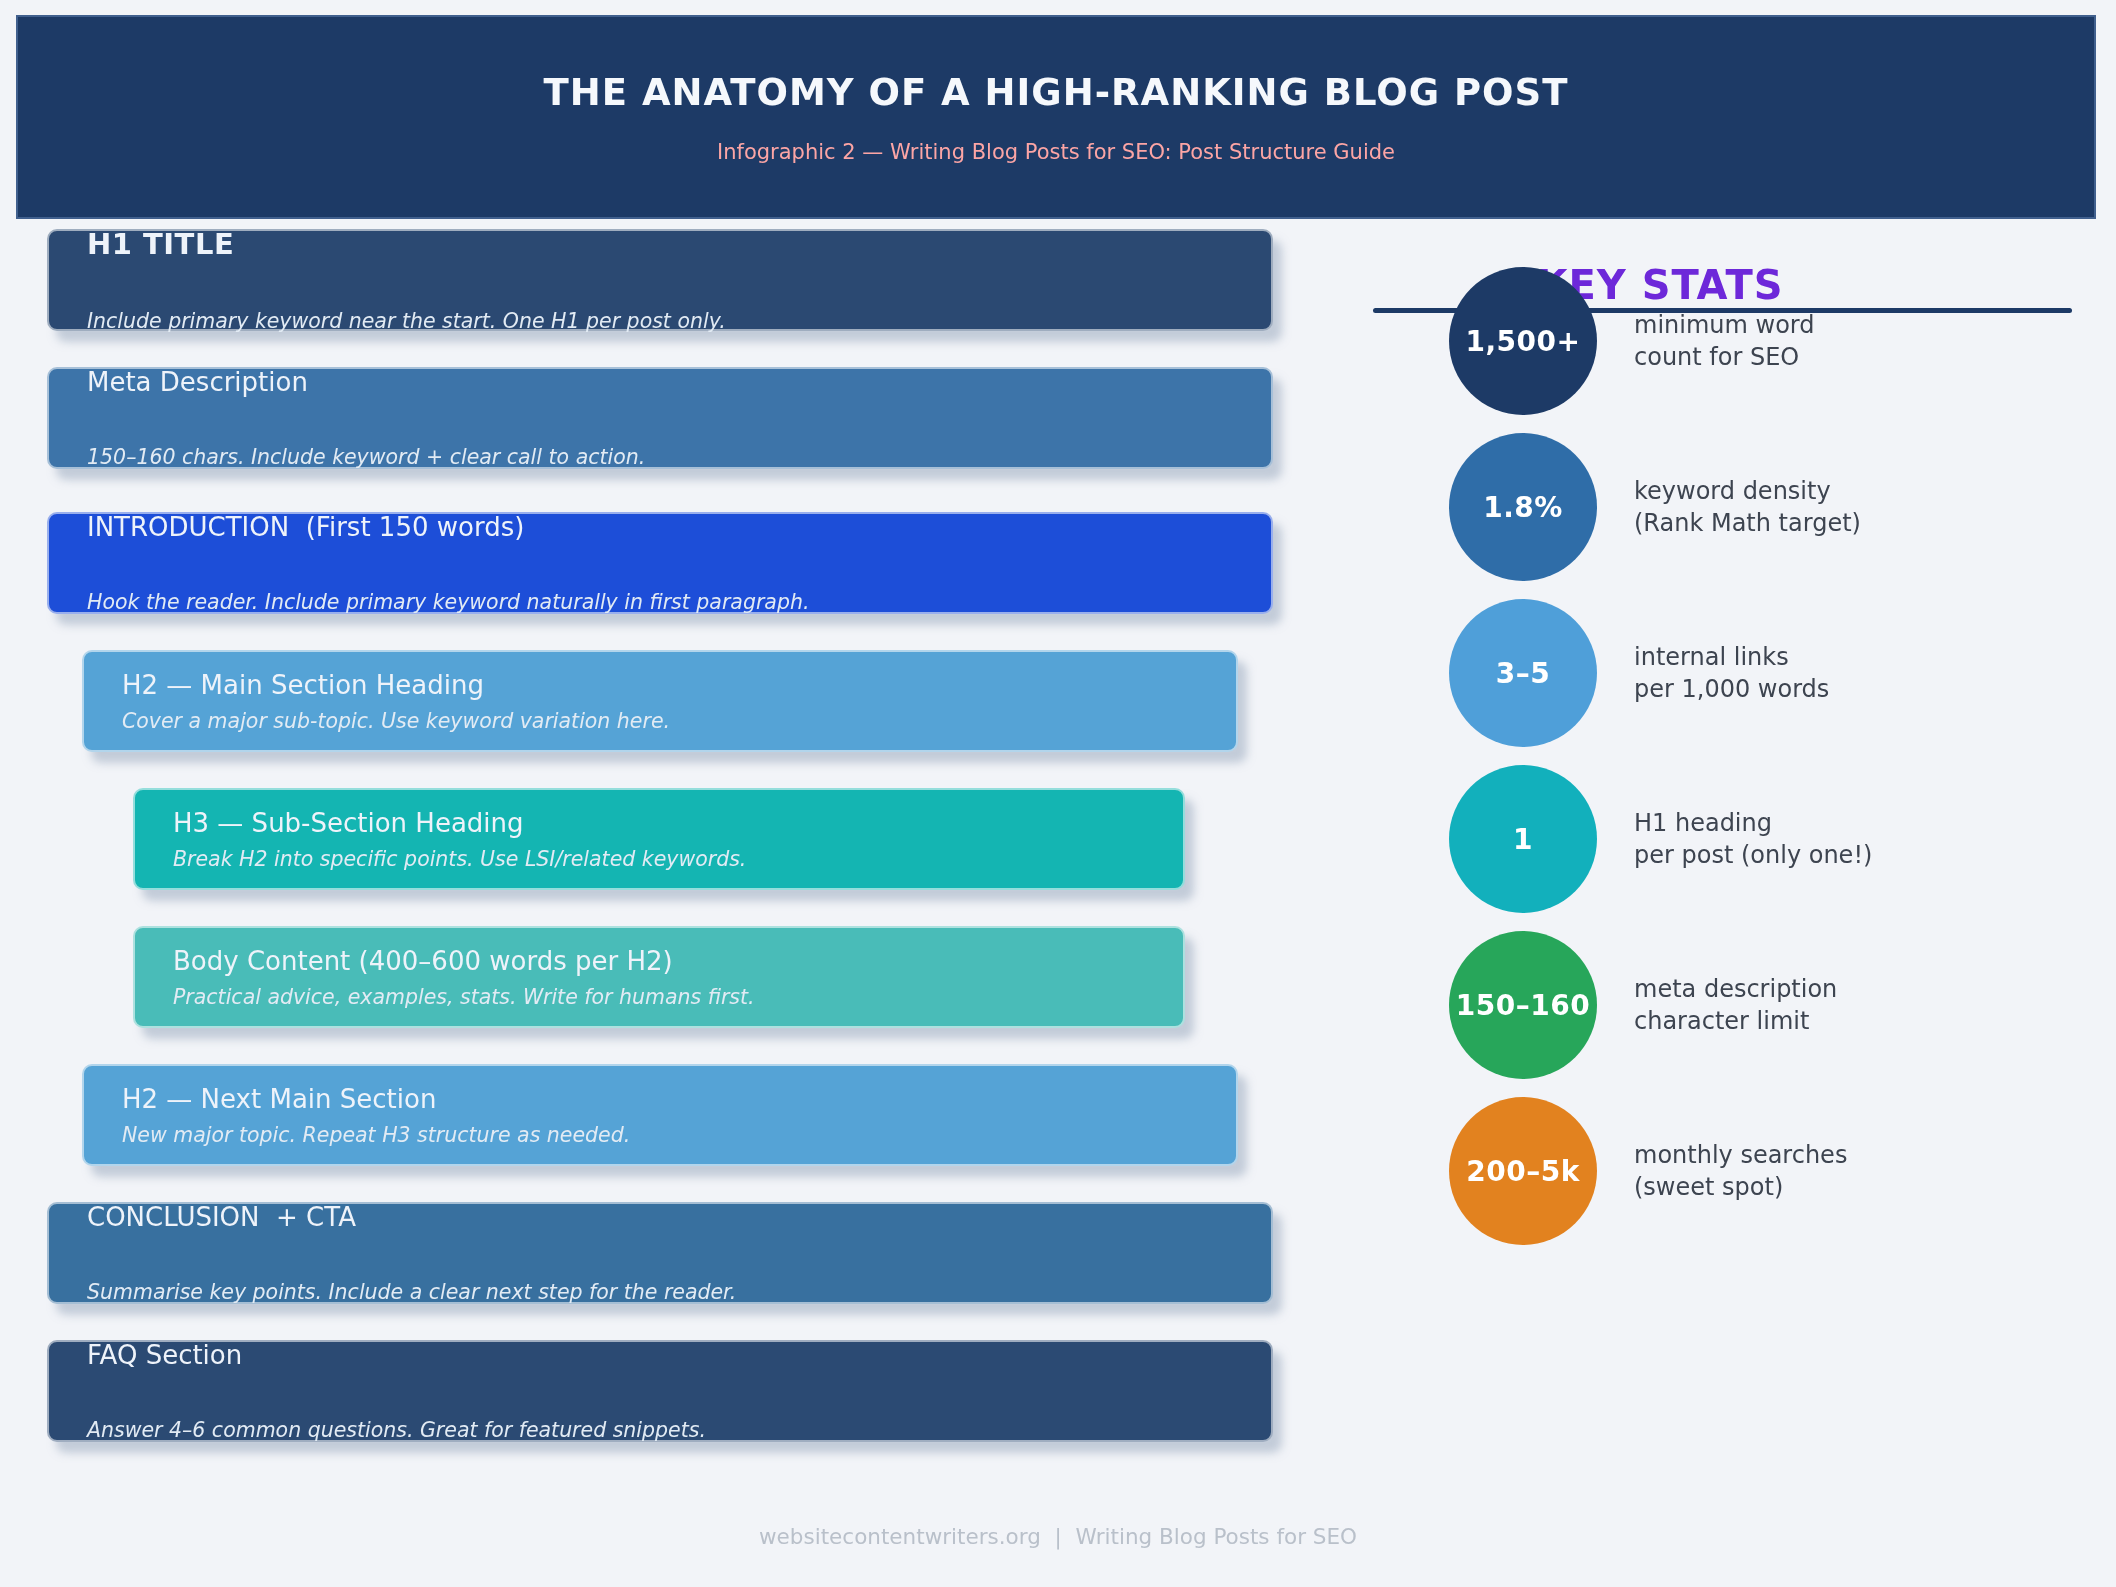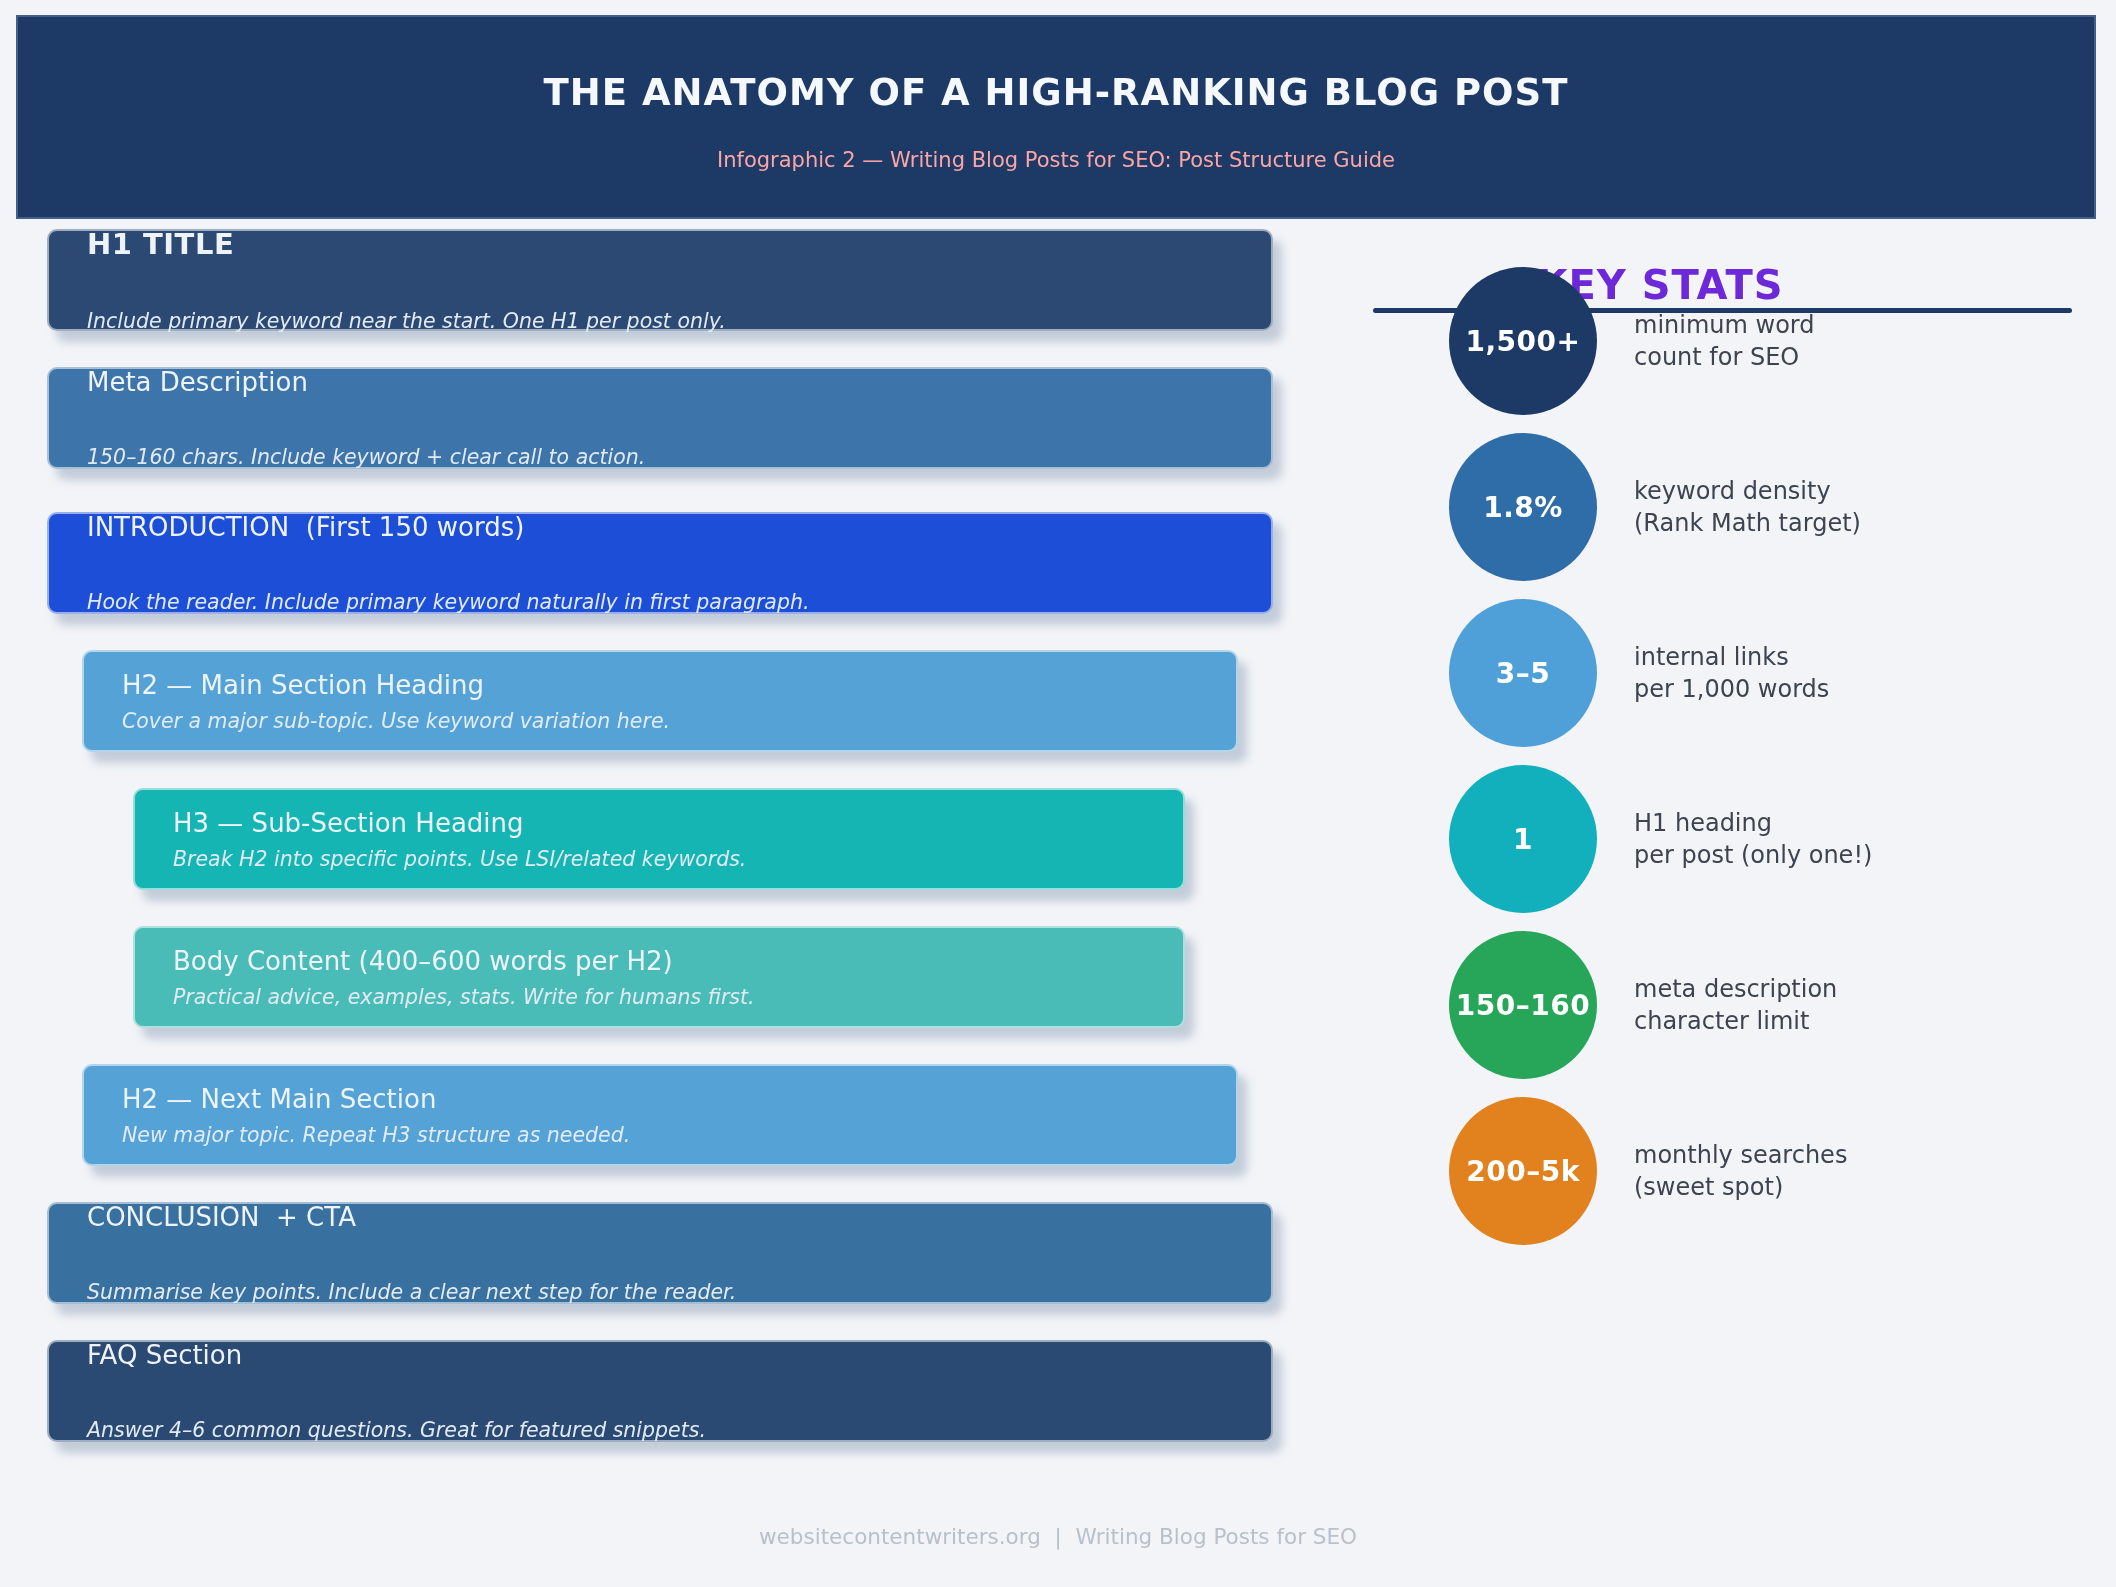--- a/index.html
+++ b/index.html
@@ -23,21 +23,21 @@
     background: #1d3a66;
     border: 2px solid rgba(110, 145, 190, 0.45);
     box-sizing: border-box;
     display: flex;
     flex-direction: column;
     align-items: center;
     justify-content: center;
     gap: 26px;
   }
   .header-title {
-    margin: 8px;
+    margin: 0;
     color: #f5f8fc;
     font-size: 37px;
     font-weight: 700;
     letter-spacing: 1px;
     white-space: pre-wrap;
   }
   .header-subtitle {
     color: #fca5a5;
     font-size: 21px;
     font-weight: 400;

